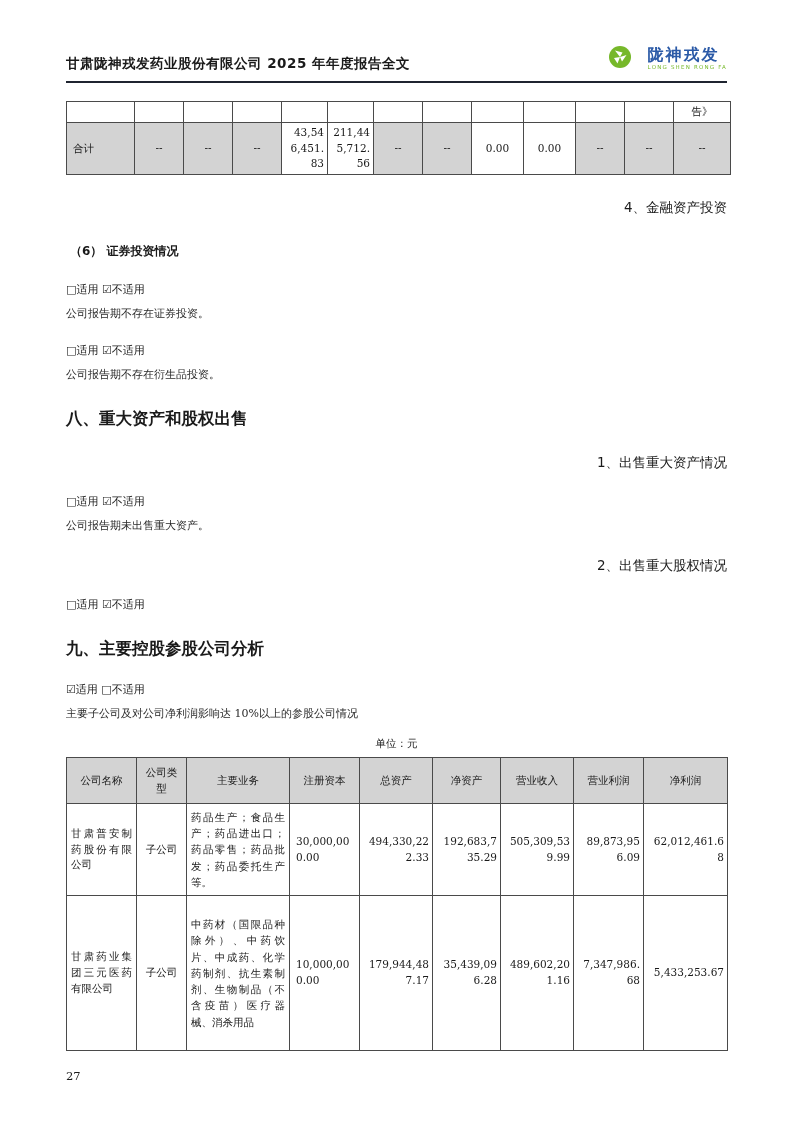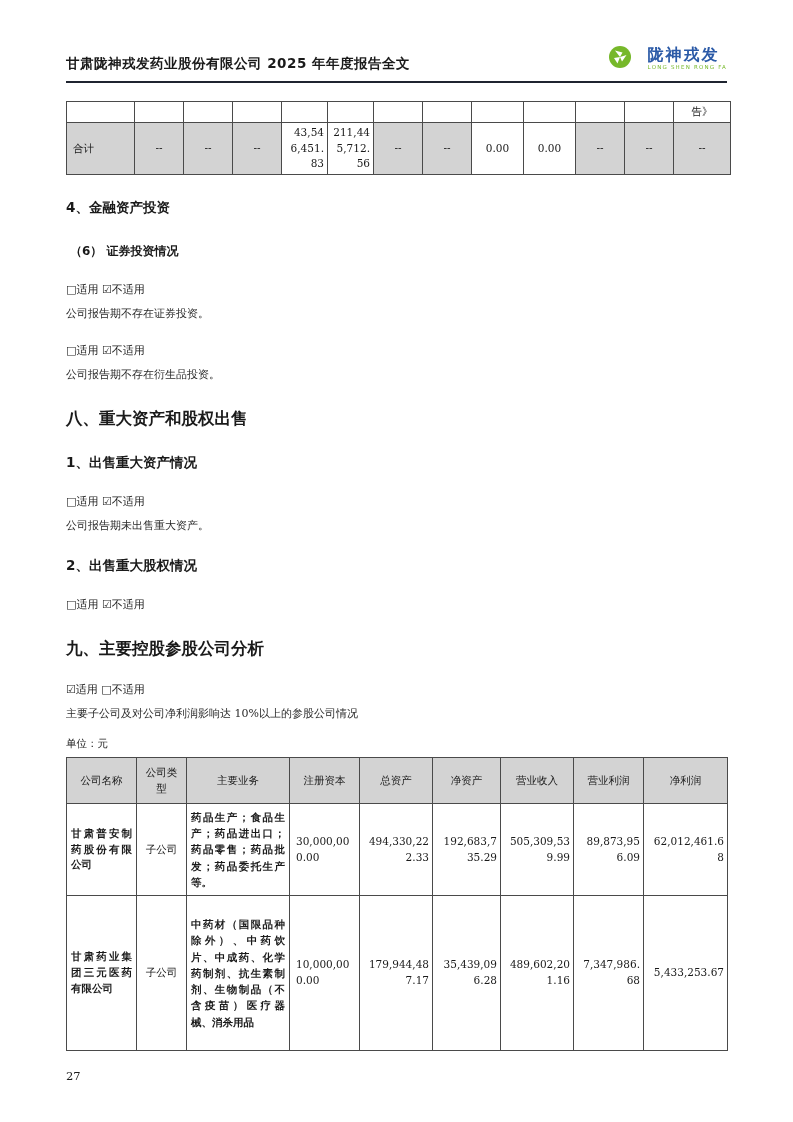--- a/index.html
+++ b/index.html
@@ -23,29 +23,29 @@
     padding:2px 4px; vertical-align:middle; word-break:break-all; }
   .gray { background:#d3d3d3; }
   .carry-table { margin-top:18px; }
   .carry-table .blank-row td { height:20px; background:#fff; }
   .carry-table .total-row td { height:46px; }
   .cell-left { text-align:left; padding-left:6px; }
   .cell-center { text-align:center; }
   .cell-right { text-align:right; padding-right:3px; }
   
   .h2 { font-family:"DejaVu Sans", sans-serif; font-weight:bold; font-size:16.5px; margin-top:26px; }
-  .h3 { font-family:"DejaVu Sans", sans-serif; font-weight:bold; font-size:13.5px; margin-top:24px; }
+  .h3 { font-family:"DejaVu Sans", sans-serif; font-weight:normal; font-size:13.5px; margin-top:24px;text-align:right; }
   .h4 { font-family:"DejaVu Sans", sans-serif; font-weight:bold; font-size:12px; margin-top:26px; margin-left:4px; }
   .check-line { font-size:11px; margin-top:22px; }
   .para { font-size:11px; margin-top:9px; color:#2a2a2a; }
-  .unit-line { font-size:10.5px; text-align:left; margin-top:16px; margin-bottom:6px; }
+  .unit-line { font-size:10.5px; text-align:center; margin-top:16px; margin-bottom:6px; }
   
   .sub-table th { background:#d3d3d3; font-weight:normal; text-align:center; height:46px; }
   .sub-table td { vertical-align:middle; }
-  .just { text-align:justify; text-align-last:left;font-weight:bold; }
+  .just { text-align:justify; text-align-last:left; }
   .sub-table .row-1 td { height:92px; }
   .sub-table .row-2 td { height:155px; }
   .biz { line-height:1.55; }
   .page-num { font-size:11.5px; margin-top:18px; }
 </style>
 </head>
 <body>
 
 <div class="page">
 

